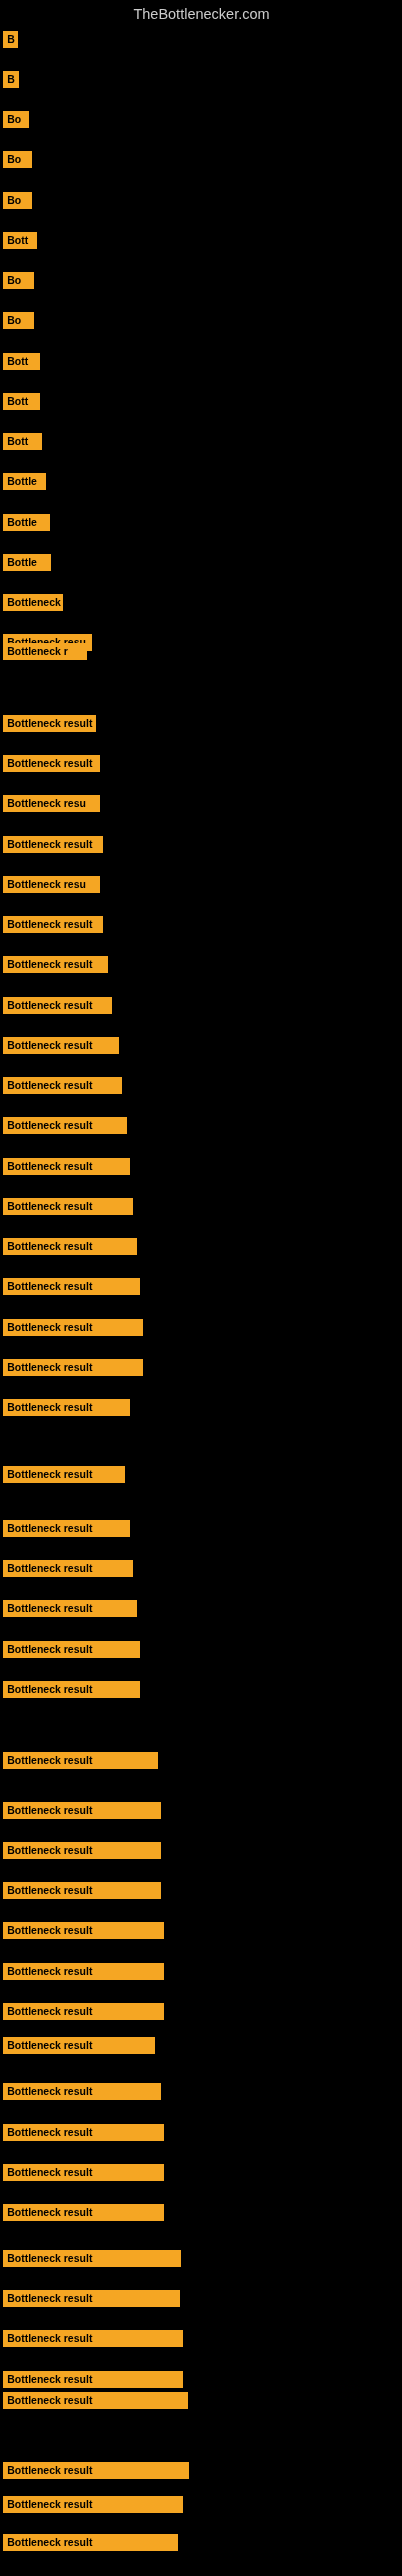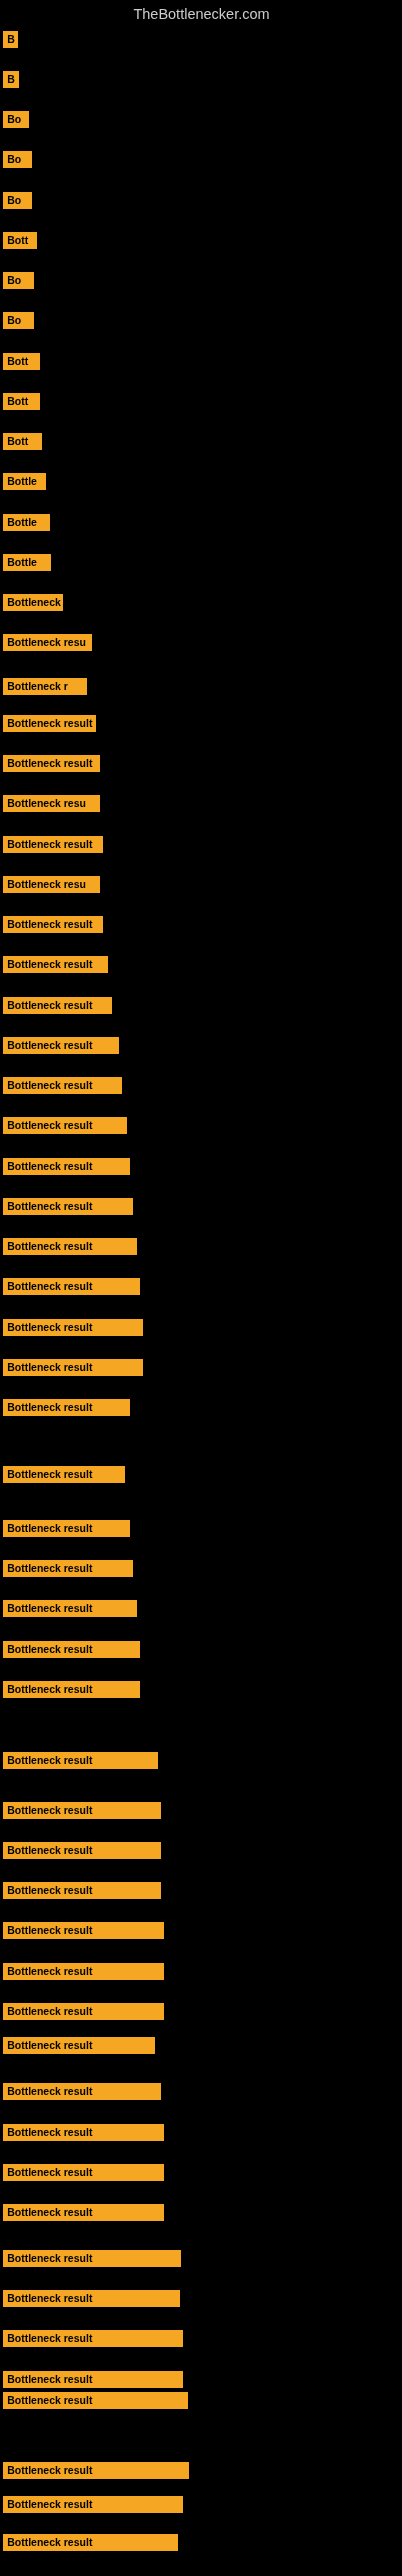--- a/index.html
+++ b/index.html
@@ -50,21 +50,21 @@
 <div class="bottleneck-item" style="top: 272px; width: 31px;">Bo</div>
 <div class="bottleneck-item" style="top: 312px; width: 31px;">Bo</div>
 <div class="bottleneck-item" style="top: 353px; width: 37px;">Bott</div>
 <div class="bottleneck-item" style="top: 393px; width: 37px;">Bott</div>
 <div class="bottleneck-item" style="top: 433px; width: 39px;">Bott</div>
 <div class="bottleneck-item" style="top: 473px; width: 43px;">Bottle</div>
 <div class="bottleneck-item" style="top: 514px; width: 47px;">Bottle</div>
 <div class="bottleneck-item" style="top: 554px; width: 48px;">Bottle</div>
 <div class="bottleneck-item" style="top: 594px; width: 60px;">Bottleneck</div>
 <div class="bottleneck-item" style="top: 634px; width: 89px;">Bottleneck resu</div>
-<div class="bottleneck-item" style="top: 678px; width: 84px;">Bottleneck r</div>
+<div class="bottleneck-item" style="top: 643px; width: 84px;">Bottleneck r</div>
 <div class="bottleneck-item" style="top: 715px; width: 93px;">Bottleneck result</div>
 <div class="bottleneck-item" style="top: 755px; width: 97px;">Bottleneck result</div>
 <div class="bottleneck-item" style="top: 795px; width: 97px;">Bottleneck resu</div>
 <div class="bottleneck-item" style="top: 836px; width: 100px;">Bottleneck result</div>
 <div class="bottleneck-item" style="top: 876px; width: 97px;">Bottleneck resu</div>
 <div class="bottleneck-item" style="top: 916px; width: 100px;">Bottleneck result</div>
 <div class="bottleneck-item" style="top: 956px; width: 105px;">Bottleneck result</div>
 <div class="bottleneck-item" style="top: 997px; width: 109px;">Bottleneck result</div>
 <div class="bottleneck-item" style="top: 1037px; width: 116px;">Bottleneck result</div>
 <div class="bottleneck-item" style="top: 1077px; width: 119px;">Bottleneck result</div>

